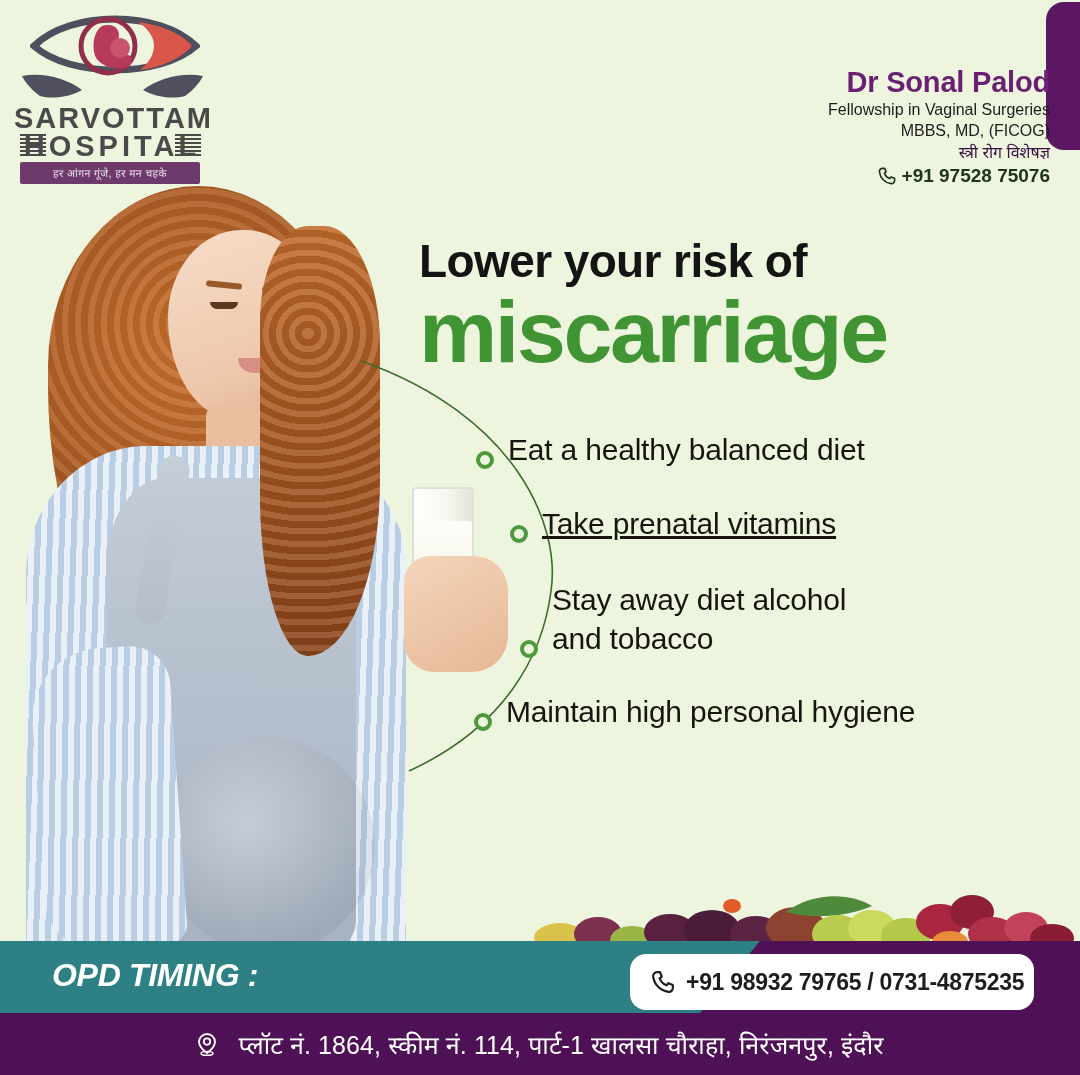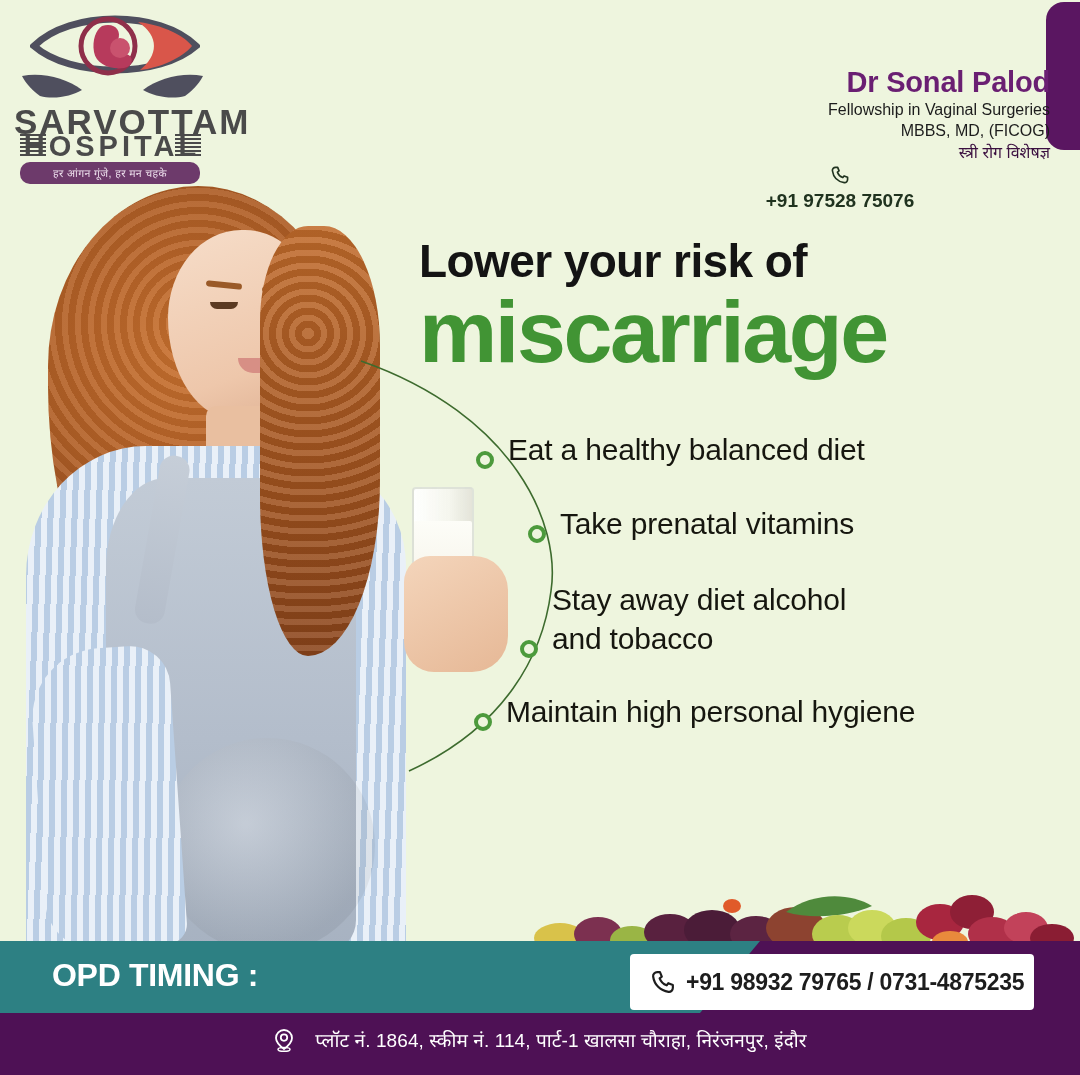--- a/index.html
+++ b/index.html
@@ -25,53 +25,52 @@
     border-radius:18px 0 0 18px;
   }
 
   
   .logo-block{ position:absolute; left:8px; top:8px; width:205px; height:175px; }
   .logo-eye{ position:absolute; left:22px; top:0px; width:170px; height:72px; }
   .logo-hands{ position:absolute; left:12px; top:62px; width:185px; height:36px; }
   .logo-name{
     position:absolute; left:6px; top:96px; width:196px;
     text-align:center; font-weight:bold; letter-spacing:2px;
-    font-size:35px; color:#4a4a4a; line-height:1.0;
+    font-size:29px; color:#4a4a4a; line-height:1.0;
   }
   .logo-name2{
     position:absolute; left:6px; top:124px; width:196px;
     text-align:center; font-weight:bold; letter-spacing:4px;
     font-size:29px; color:#4a4a4a; line-height:1.0;
   }
   .logo-hatch-l,.logo-hatch-r{
     position:absolute; top:126px; width:26px; height:24px;
     background:repeating-linear-gradient(180deg,#4a4a4a 0 2px,transparent 2px 4px);
   }
   .logo-hatch-l{ left:12px; }
   .logo-hatch-r{ right:12px; }
   .logo-tag{
     position:absolute; left:12px; top:154px; width:180px; height:22px;
-    background:#6d3a6b; border-radius:10px;
+    background:#6d3a6b; border-radius:2px;
     color:#efe2ef; font-size:10.5px; text-align:center; line-height:22px;
     letter-spacing:0.4px; overflow:hidden; white-space:nowrap;
   }
 
   
   .doc{ position:absolute; right:30px; top:18px; width:420px; text-align:right; }
   .doc-name{
     font-size:29px; font-weight:bold; color:#6a1f72;
     letter-spacing:-0.2px; line-height:1.15;margin-top:48px;
   }
   .doc-line{ font-size:16px; color:#1c1c1c; line-height:1.32; }
   .doc-hindi{ font-size:16px; color:#3b1040; line-height:1.35; }
   .doc-phone{
     font-size:19px; font-weight:bold; color:#20331f;
     display:flex; align-items:center; justify-content:flex-end; gap:5px;
     margin-top:2px;
-    flex-direction:column;
   }
 
   
   .head1{
     position:absolute; left:419px; top:238px;
     font-size:46px; font-weight:bold; color:#141414;
     letter-spacing:-0.6px; line-height:1;text-align:right;
   }
   .head2{
     position:absolute; left:419px; top:288px;
@@ -87,21 +86,21 @@
     position:absolute;
     color:#16160f; font-size:30px; line-height:1.3;
     letter-spacing:-0.2px;
   }
   .dot{
     width:18px; height:18px; border-radius:50%;
     border:4px solid #4c9a3c; background:#eef5de;
     flex:none; margin-top:10px;
   }
   .b0{ left:-22px;  top:0px;   }
-  .b1{ left:30px;   top:74px;  }
+  .b1{ left:12px;   top:74px;text-decoration:underline;  }
   .b2{ left:22px;   top:150px; }
   .b3{ left:-24px;  top:262px; }
 
   
   .model{ position:absolute; left:10px; top:178px; width:430px; height:772px; }
   .m-hair-back{
     position:absolute; left:38px; top:8px; width:300px; height:460px;
     background:radial-gradient(circle at 46% 36%, #c9712f 0%, #b15f26 45%, #8f4a1d 80%);
     border-radius:150px 150px 120px 120px / 180px 180px 260px 260px;
     filter:blur(0.4px);
@@ -204,44 +203,44 @@
 
   
   .teal-bar{
     position:absolute; left:0; top:941px; width:760px; height:72px;
     background:#2d8083;
     clip-path:polygon(0 0, 760px 0, 700px 72px, 0 72px);
   }
   .opd{
     position:absolute; left:52px; top:957px;
     font-size:32px; color:#ffffff; letter-spacing:-0.3px;
-    display:flex; gap:9px; align-items:baseline;
+    display:flex; gap:9px; align-items:baseline;font-style:italic;
   }
   .opd b{ font-weight:bold; }
   .purple-bar{
     position:absolute; left:0; top:1013px; width:1080px; height:62px;
     background:#4e1155;
   }
   .purple-wedge{
     position:absolute; left:590px; top:941px; width:490px; height:72px;
     background:#4e1155;
     clip-path:polygon(72px 0, 490px 0, 490px 72px, 0 72px);
   }
   .phone-pill{
     position:absolute; left:630px; top:954px; width:404px; height:56px;
-    background:#ffffff; border-radius:4px;
+    background:#ffffff; border-radius:16px;
     display:flex; align-items:center; gap:10px; padding-left:20px;
   }
   .phone-pill span.num{
     font-size:23px; font-weight:bold; color:#1d1d1d; letter-spacing:-0.3px;
   }
   .address{
     position:absolute; left:0; top:1027px; width:1080px;
     text-align:center; color:#ffffff;
-    font-size:19px; letter-spacing:0.1px;
+    font-size:25px; letter-spacing:0.1px;
     display:flex; align-items:center; justify-content:center; gap:20px;
   }
 </style>
 </head>
 <body>
 
 <div id="poster">
 
   <div class="edge-accent"></div>
 

